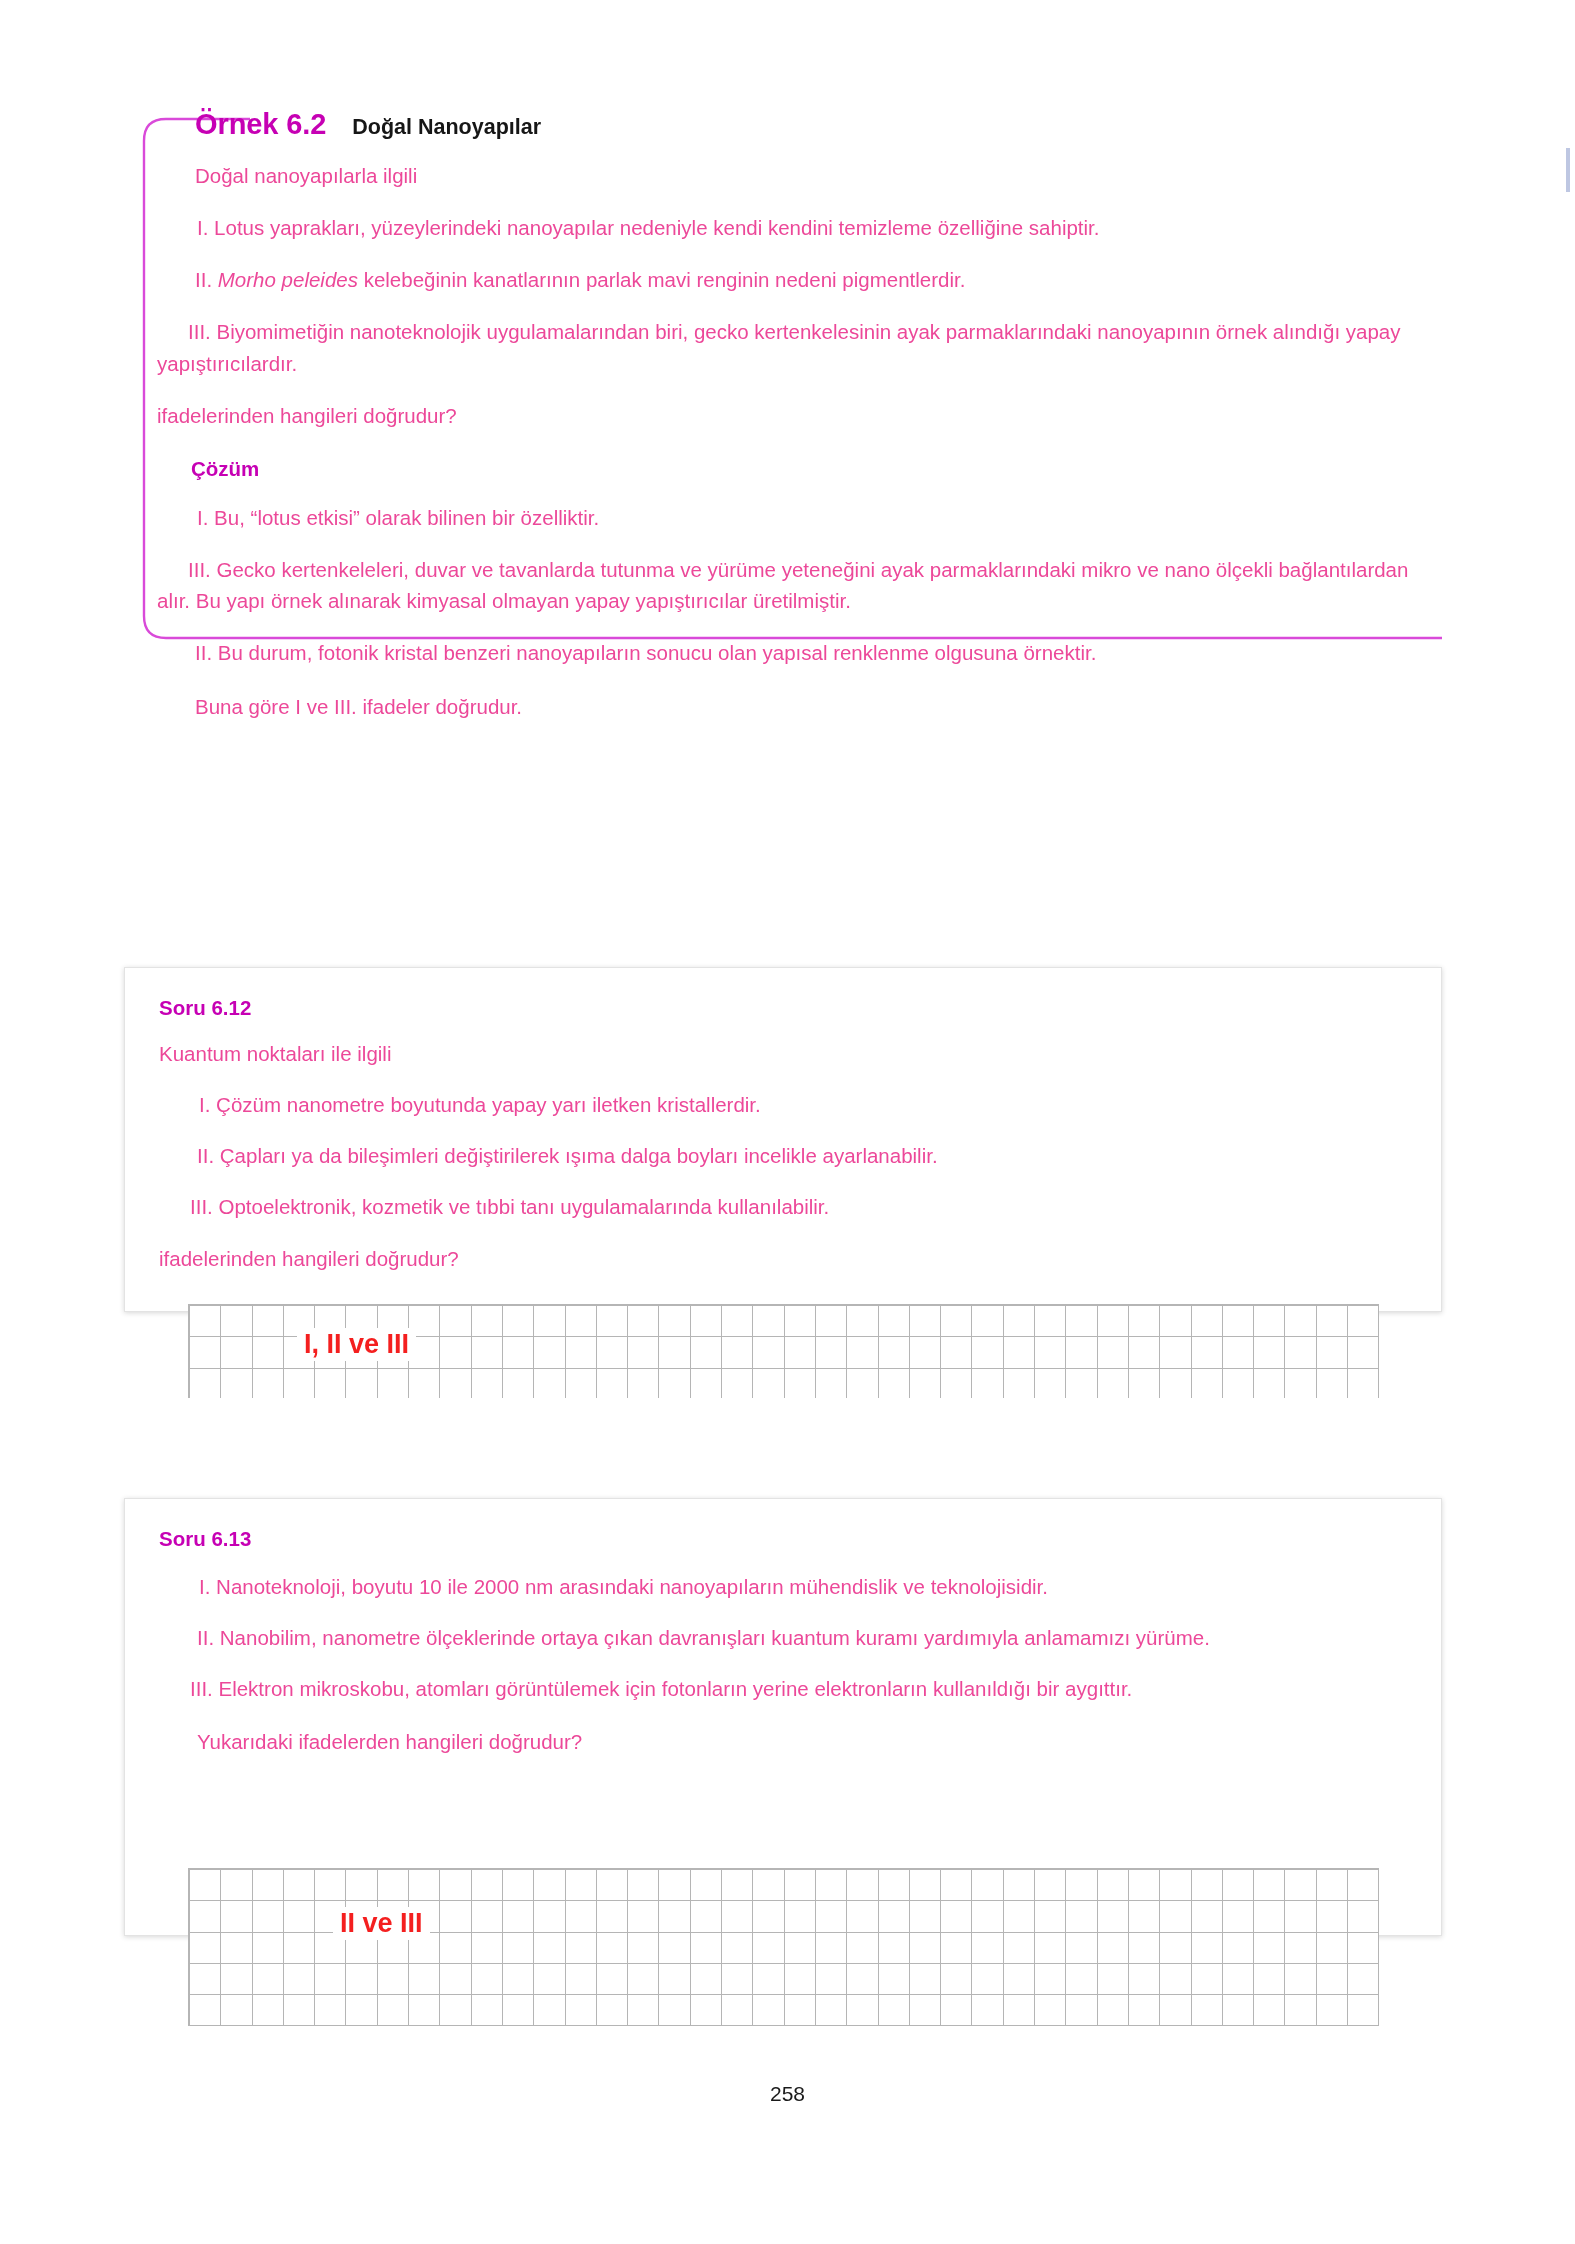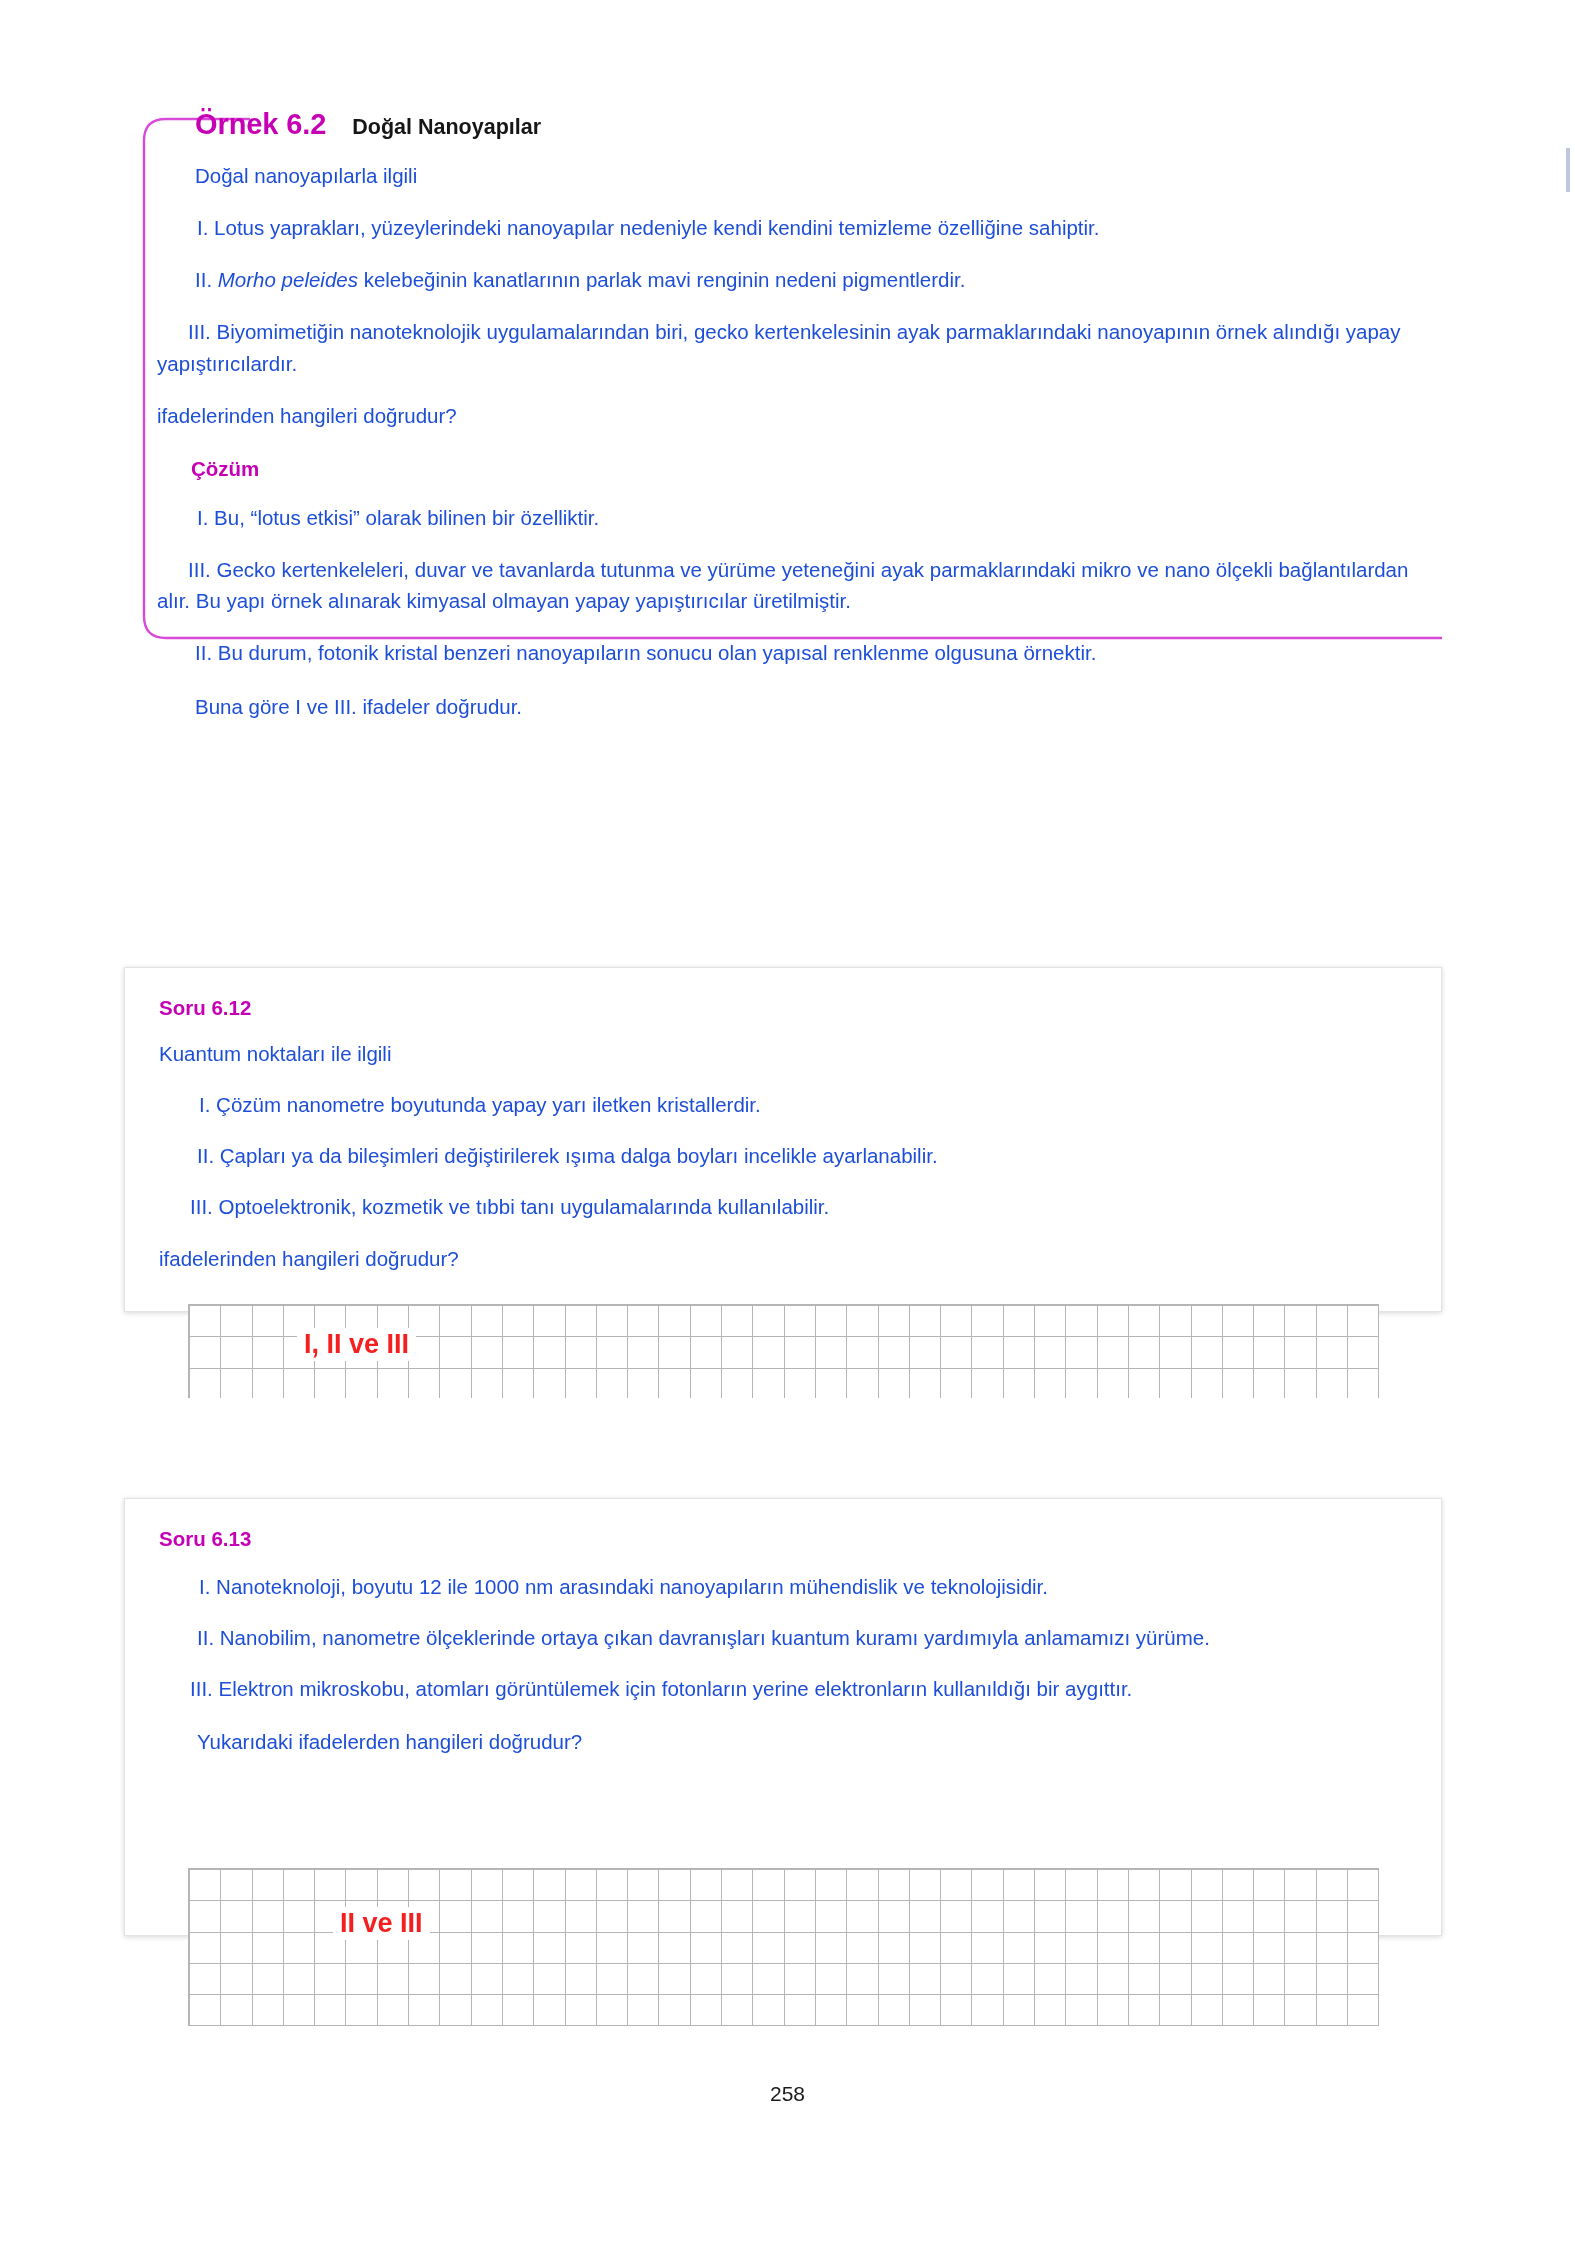--- a/index.html
+++ b/index.html
@@ -62,21 +62,21 @@
   }
   .ex-head .ex-title {
     color: #161616;
     font-weight: bold;
     font-size: 21.5px;
   }
 
   .body-text {
     font-size: 20.5px;
     line-height: 1.52;
-    color: #1d4ed8;
+    color: #ec4899;
     margin: 0;
   }
 
   .p-lead   { margin-top: 22px; margin-left: 38px; }
   .p-item   { margin-top: 21px; margin-left: 0px; text-align: left; }
   .p-q      { margin-top: 21px; margin-left: 0px; }
   .p-after  { margin-top: 22px; margin-left: 38px; }
 
   .indent-i   { display: inline-block; width: 40px; }
   .indent-ii  { display: inline-block; width: 38px; }
@@ -225,21 +225,21 @@
 
   <div class="grid-wrap" style="position:absolute; left:188px; top:1304px; width:1191px; height:94px;">
     <div class="answer-ink" style="left:108px; top:23px;">I, II ve III</div>
   </div>
 
   <div class="soru-card" style="left:124px; top:1498px; width:1318px; height:438px;">
     <div class="card-pad">
       <div class="soru-title">Soru 6.13</div>
 
       <p class="body-text" style="margin-top:20px;">
-        <span class="indent-i"></span><span>I.</span><span> Nanoteknoloji, boyutu 12 ile 1000 nm arasındaki nanoyapıların mühendislik ve teknolojisidir.</span>
+        <span class="indent-i"></span><span>I.</span><span> Nanoteknoloji, boyutu 10 ile 2000 nm arasındaki nanoyapıların mühendislik ve teknolojisidir.</span>
       </p>
 
       <p class="body-text" style="margin-top:20px;">
         <span class="indent-ii"></span><span>II.</span><span> Nanobilim, nanometre ölçeklerinde ortaya çıkan davranışları kuantum kuramı yardımıyla anlamamızı yürüme.</span>
       </p>
 
       <p class="body-text" style="margin-top:20px;">
         <span class="indent-iii"></span><span>III.</span><span> Elektron mikroskobu, atomları görüntülemek için fotonların yerine elektronların kullanıldığı bir aygıttır.</span>
       </p>
 

